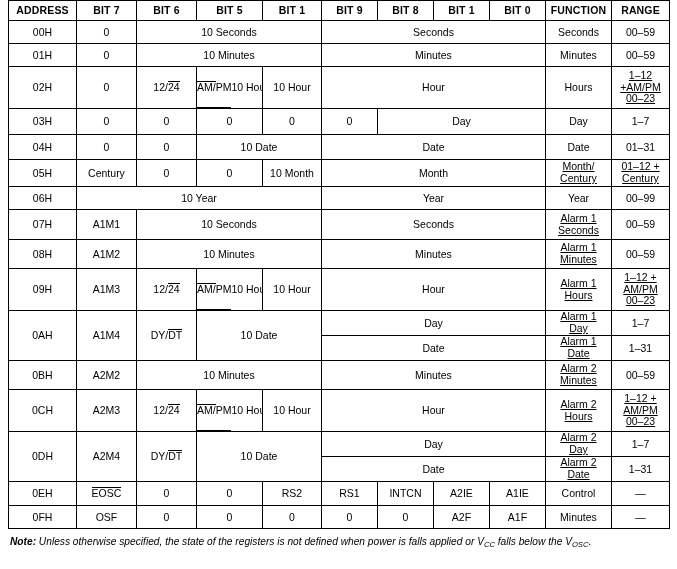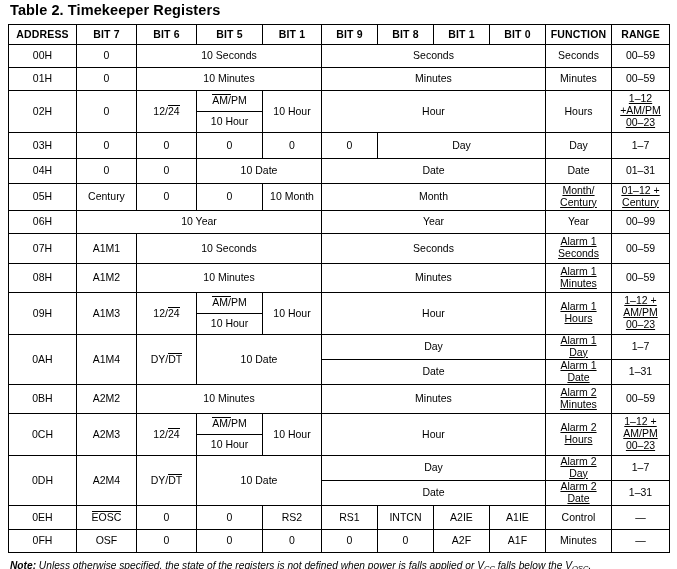--- a/index.html
+++ b/index.html
@@ -54,21 +54,20 @@
   table.reg tbody td {
     height: 22px;
   }
   
   .split {
     padding: 0 !important;
     vertical-align: middle;
   }
   .splitwrap {
     display: flex;
-    flex-direction: column;
     height: 100%;
     width: 100%;
   }
   .splitwrap > div {
     flex: 1 1 50%;
     display: flex;
     align-items: center;
     justify-content: center;
   }
   .splitwrap > div:first-child {
@@ -101,21 +100,20 @@
     position: relative;
     top: 2px;
   }
   .dash { letter-spacing: 0; }
 </style>
 </head>
 <body>
 
 <div id="page">
 
-  <div class="table-title">Table 2. Timekeeper Registers</div>
 
   <table class="reg">
     <colgroup>
       <col style="width:68px">
         <col style="width:60px">
         <col style="width:60px">
         <col style="width:66px">
         <col style="width:59px">
       <col style="width:56px">
         <col style="width:56px">

